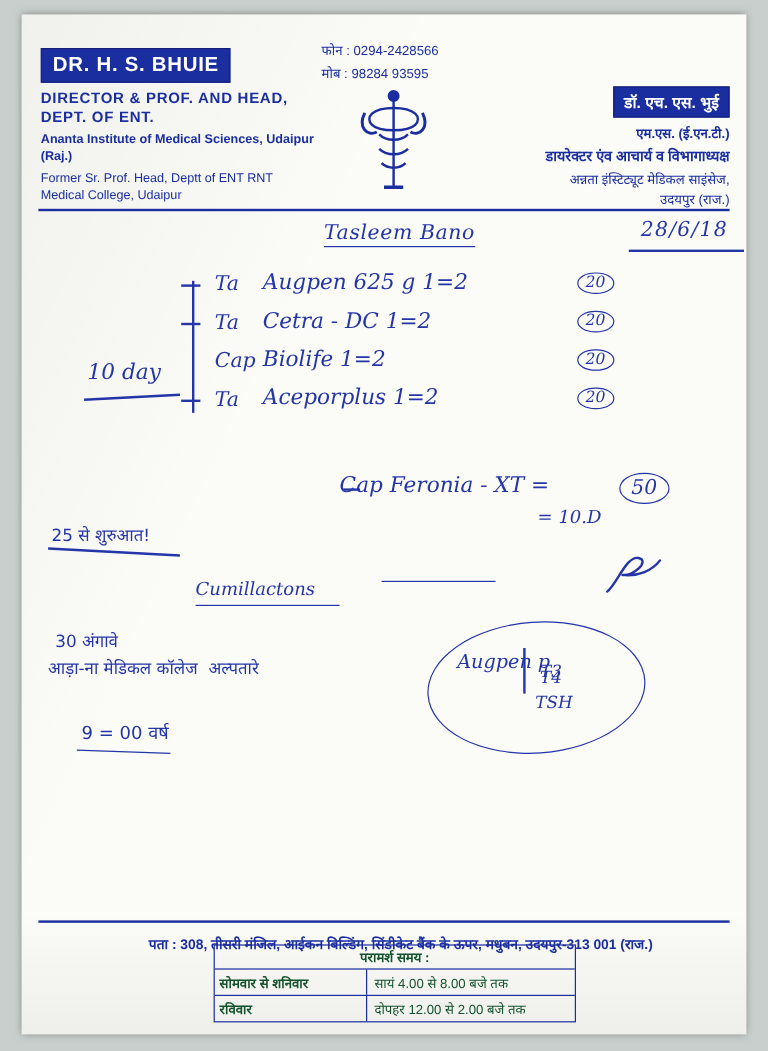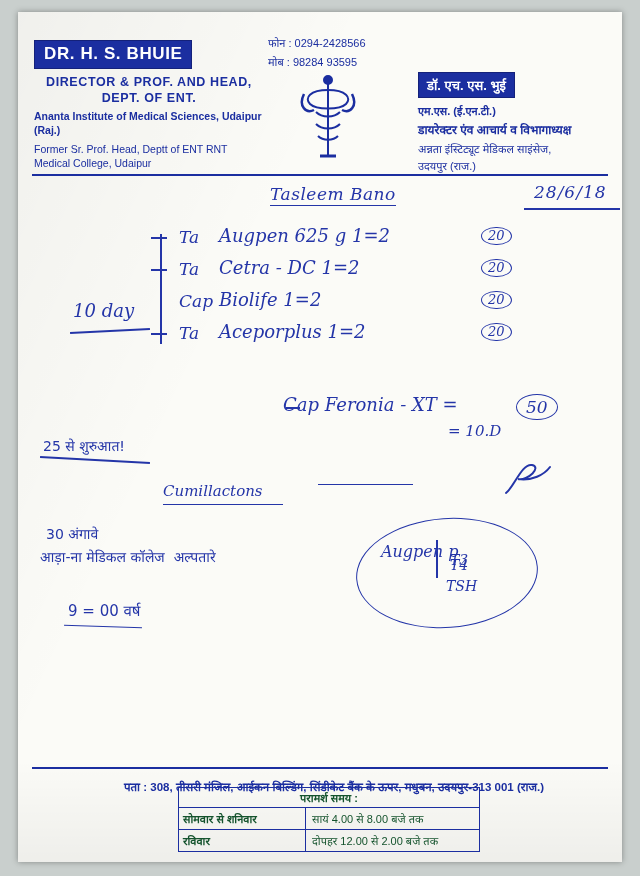--- a/index.html
+++ b/index.html
@@ -35,37 +35,37 @@
   }
   .doc-name{
     display:inline-block;
     background:#1b2ea0;color:#fff;
     font-weight:bold;font-size:17px;letter-spacing:.6px;
     padding:3px 9px 4px 9px;
     border:1px solid #14217a;
   }
   .hdr-left .l1{
     margin-top:6px;font-weight:bold;font-size:12.5px;line-height:1.25;
-    letter-spacing:.6px;color:#1b2ea0;text-align:center;
+    letter-spacing:.6px;color:#1b2ea0;
   }
   .hdr-left .l2{
     margin-top:4px;font-weight:bold;font-size:10.5px;line-height:1.3;color:#1b2ea0;
   }
   .hdr-left .l3{
     margin-top:4px;font-size:10.5px;line-height:1.35;color:#1b2ea0;
   }
   .phone{
     position:absolute;left:250px;top:2px;width:150px;
     font-size:11px;line-height:1.7;color:#1b2ea0;
   }
   .caduceus{
     position:absolute;left:278px;top:38px;width:64px;height:92px;
   }
   .hdr-right{
-    position:absolute;right:14px;top:40px;width:190px;
+    position:absolute;right:14px;top:40px;width:190px;text-align:right;
     color:#1b2ea0;
   }
   .doc-name-hi{
     display:inline-block;background:#1b2ea0;color:#fff;
     font-weight:bold;font-size:13px;padding:3px 8px;
     border:1px solid #14217a;
   }
   .hdr-right .r1{margin-top:5px;font-size:11px;font-weight:bold;}
   .hdr-right .r2{margin-top:3px;font-size:12px;font-weight:bold;}
   .hdr-right .r3{margin-top:3px;font-size:11px;}

